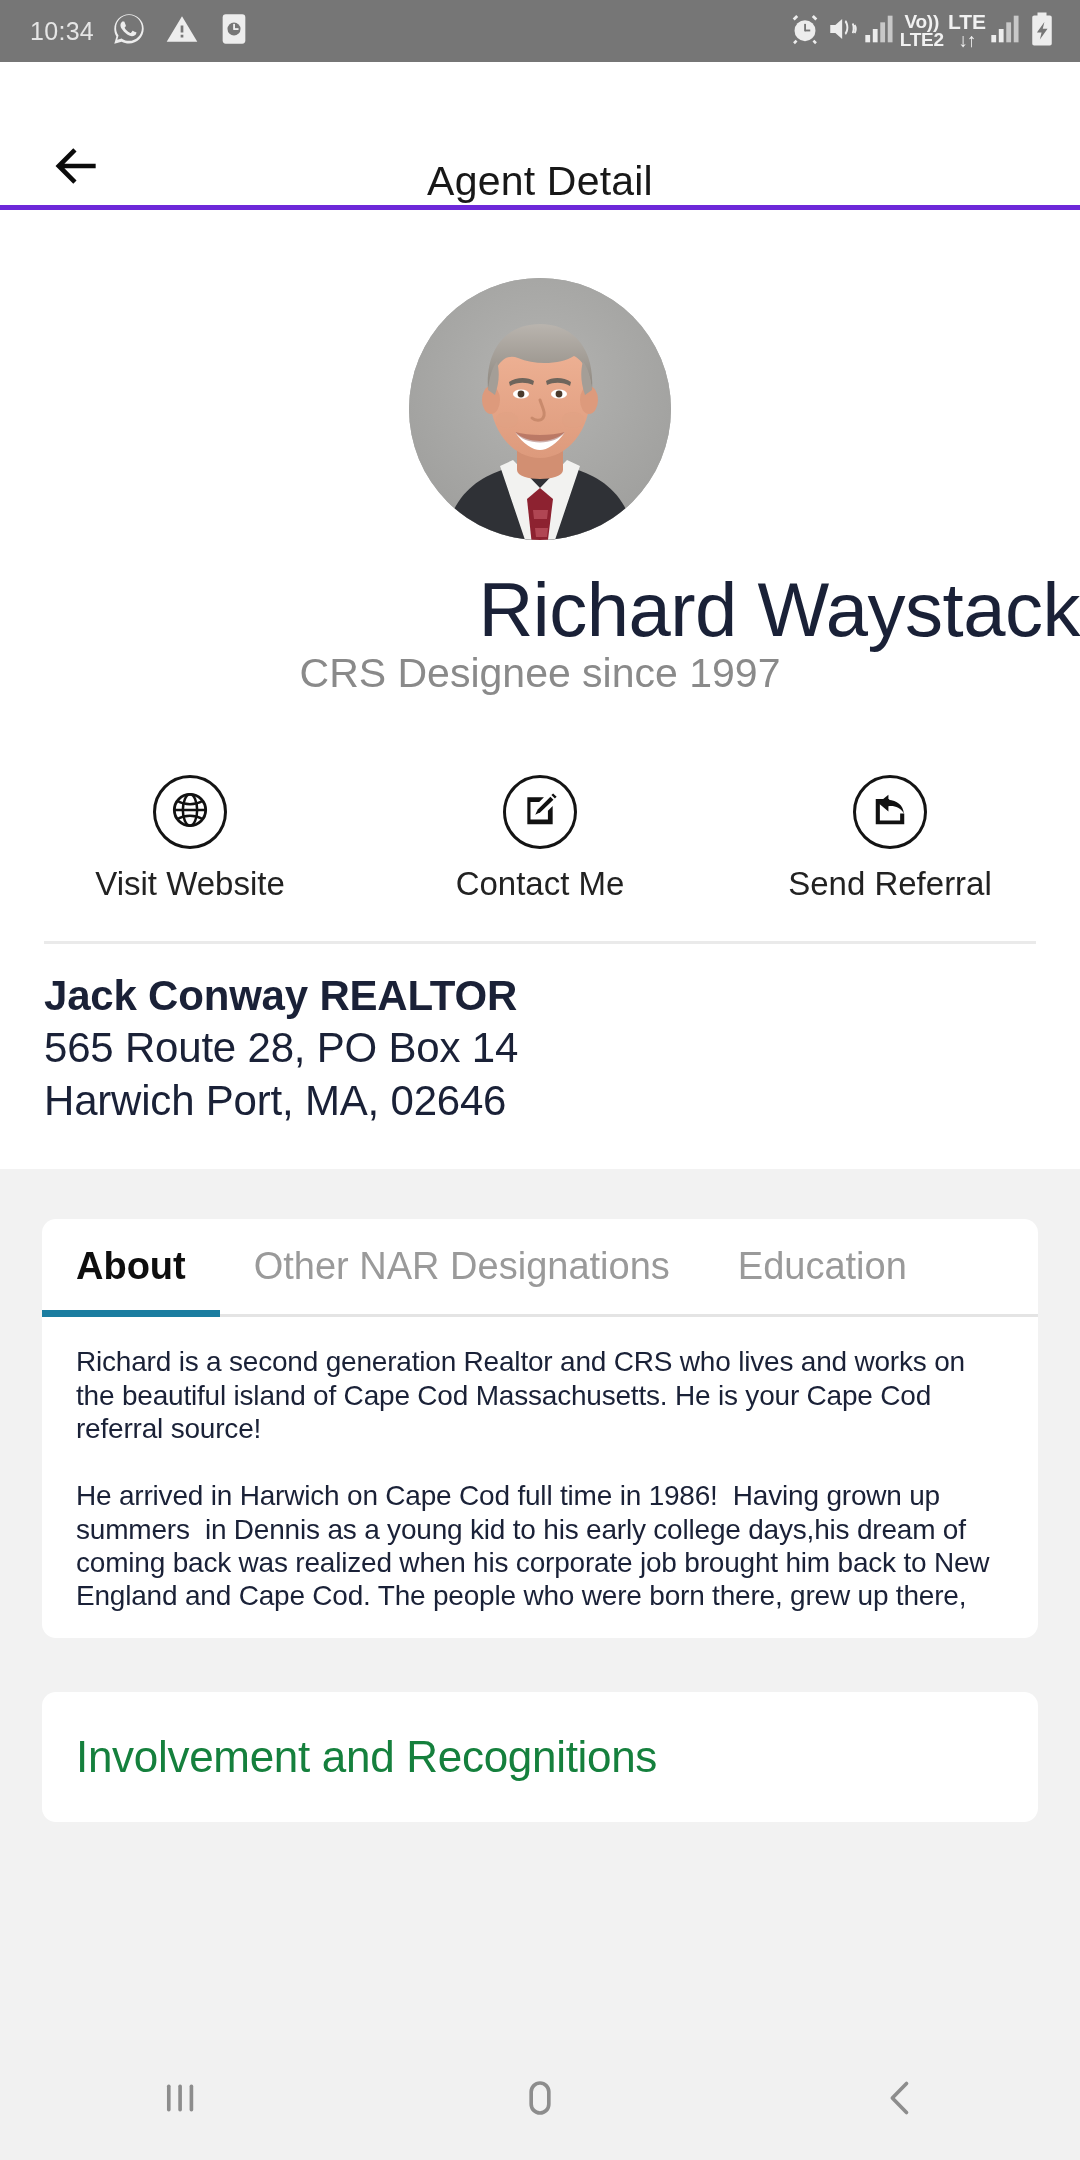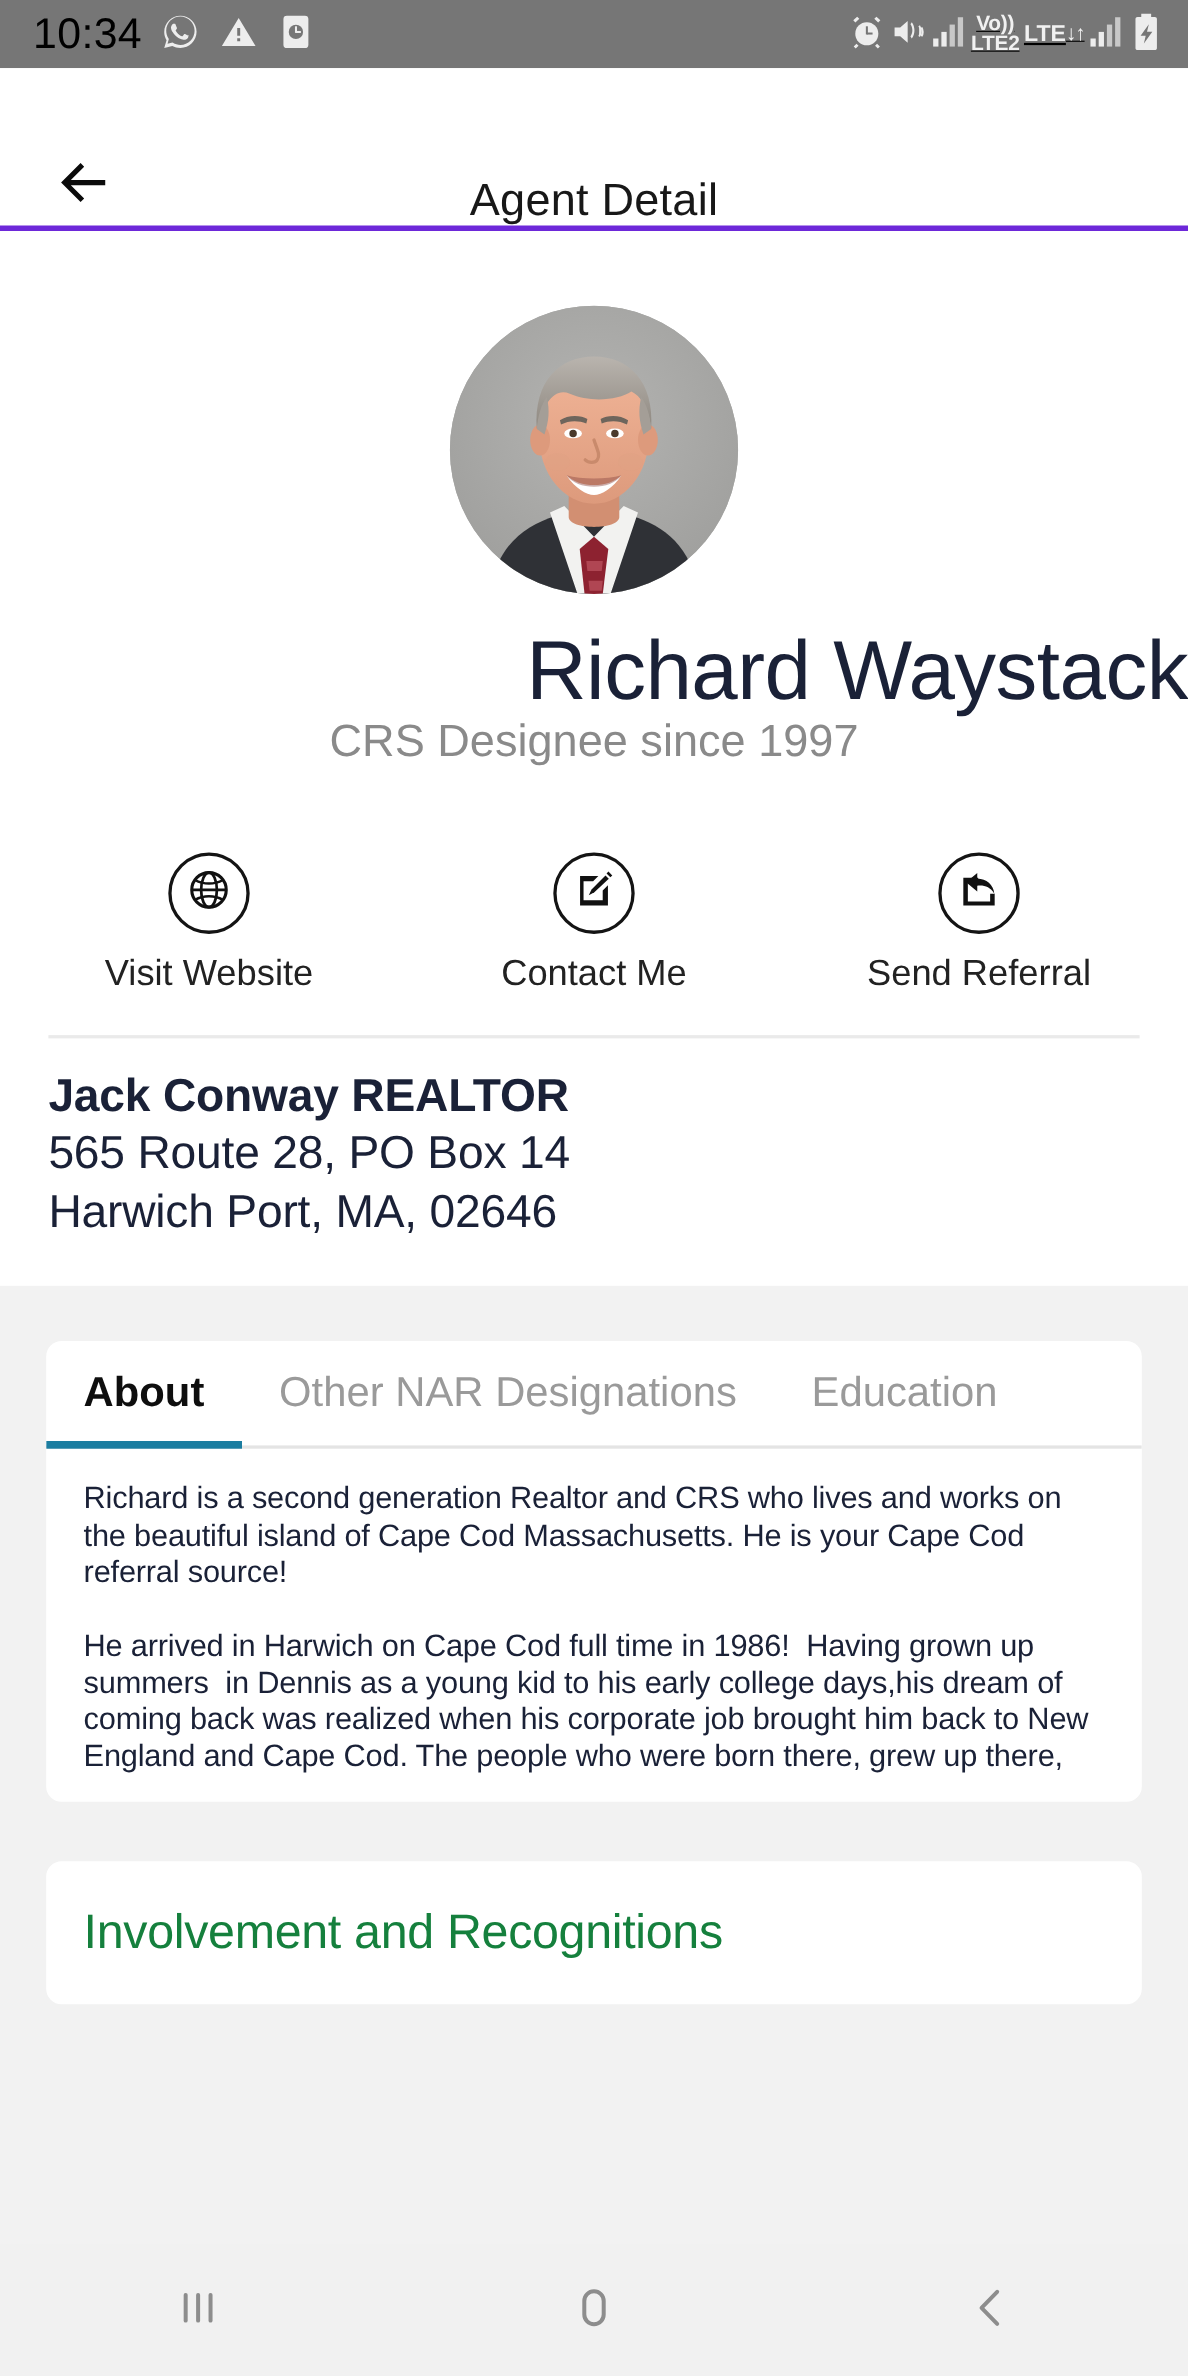--- a/index.html
+++ b/index.html
@@ -30,47 +30,46 @@
     justify-content: space-between;
     padding: 0 22px 0 30px;
     flex: none;
   }
   .status-left {
     display: flex;
     align-items: center;
     gap: 17px;
   }
   .status-time {
-    color: #000000;
-    font-size: 39px;
+    color: #e5e5e5;
+    font-size: 25px;
     letter-spacing: 0.3px;
     line-height: 1;
     font-weight: 400;
   }
   .status-right {
     display: flex;
     align-items: center;
     gap: 4px;
-    text-decoration: underline;
   }
   .sb-icon { display: block; }
 
   .volte-block {
     display: flex;
     flex-direction: column;
     align-items: center;
     color: #f1f1f1;
     line-height: 0.95;
   }
   .volte-top { font-size: 19px; font-weight: 700; letter-spacing: -0.2px; }
   .volte-bot { font-size: 19px; font-weight: 700; letter-spacing: -0.2px; }
 
   .lte-block {
     display: flex;
-    flex-direction: row;
+    flex-direction: column;
     align-items: center;
     color: #f1f1f1;
     line-height: 0.95;
     justify-content: space-between;
   }
   .lte-top { font-size: 21px; font-weight: 700; letter-spacing: 0px; }
   .lte-arrows { font-size: 19px; font-weight: 700; letter-spacing: -1px; }
 
   
   .app-bar {

